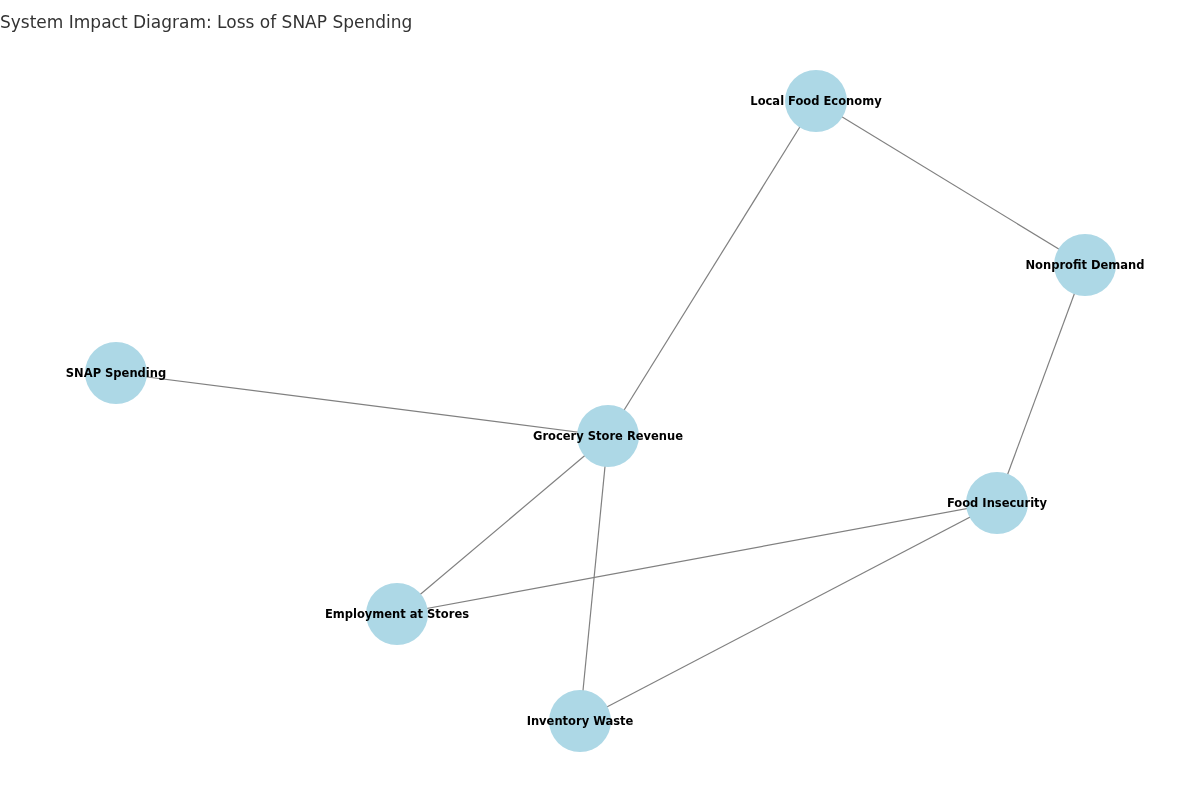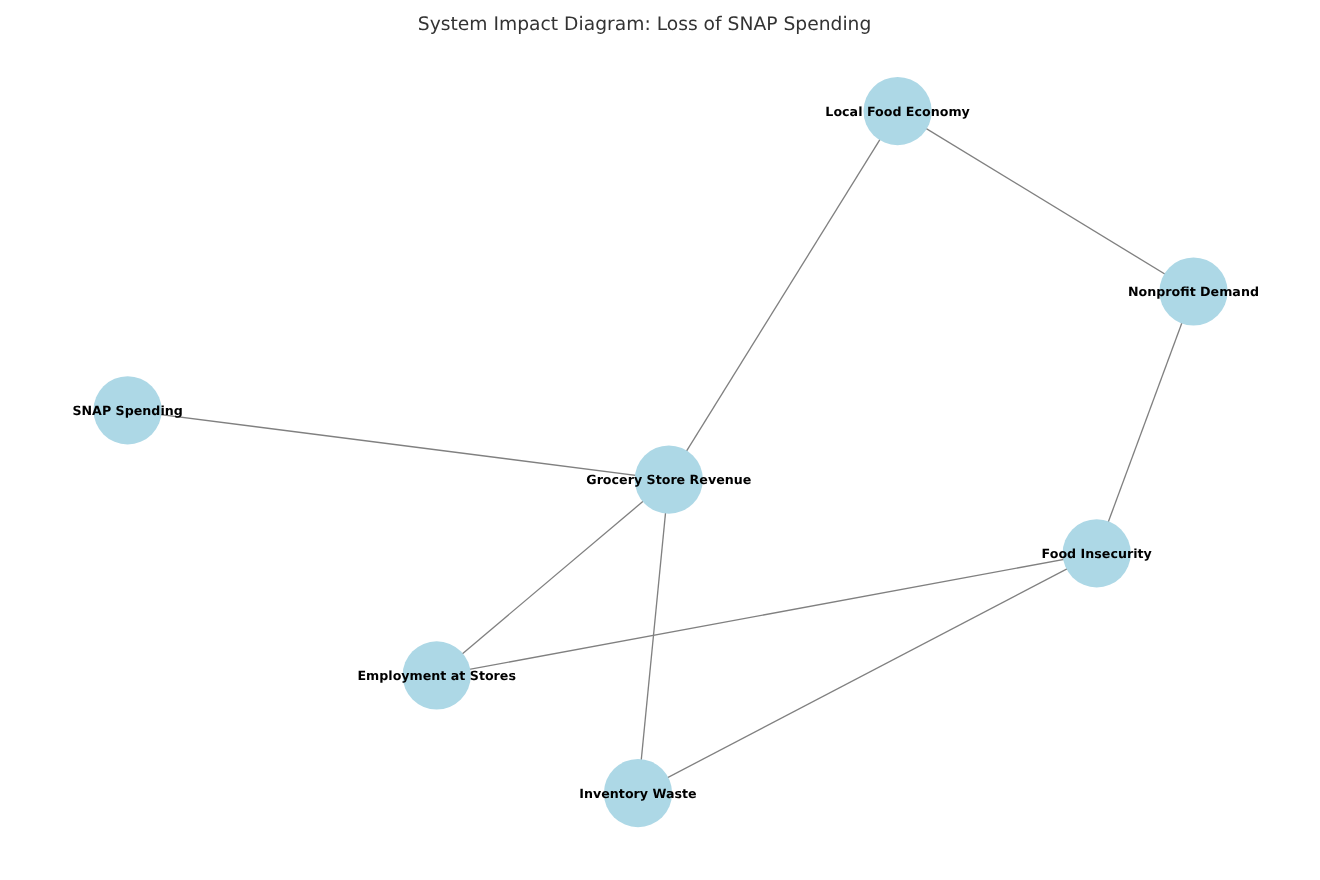--- a/index.html
+++ b/index.html
@@ -15,21 +15,21 @@
     position: relative;
     width: 1200px;
     height: 800px;
     background: #ffffff;
   }
   .diagram-title {
     position: absolute;
     top: 12px;
     left: 0;
     width: 1172px;
-    text-align: center;
+    text-align: left;
     font-size: 17px;
     line-height: 1.2;
     color: #333333;
     font-weight: normal;
   }
   .diagram-svg {
     position: absolute;
     top: 0;
     left: 0;
   }

